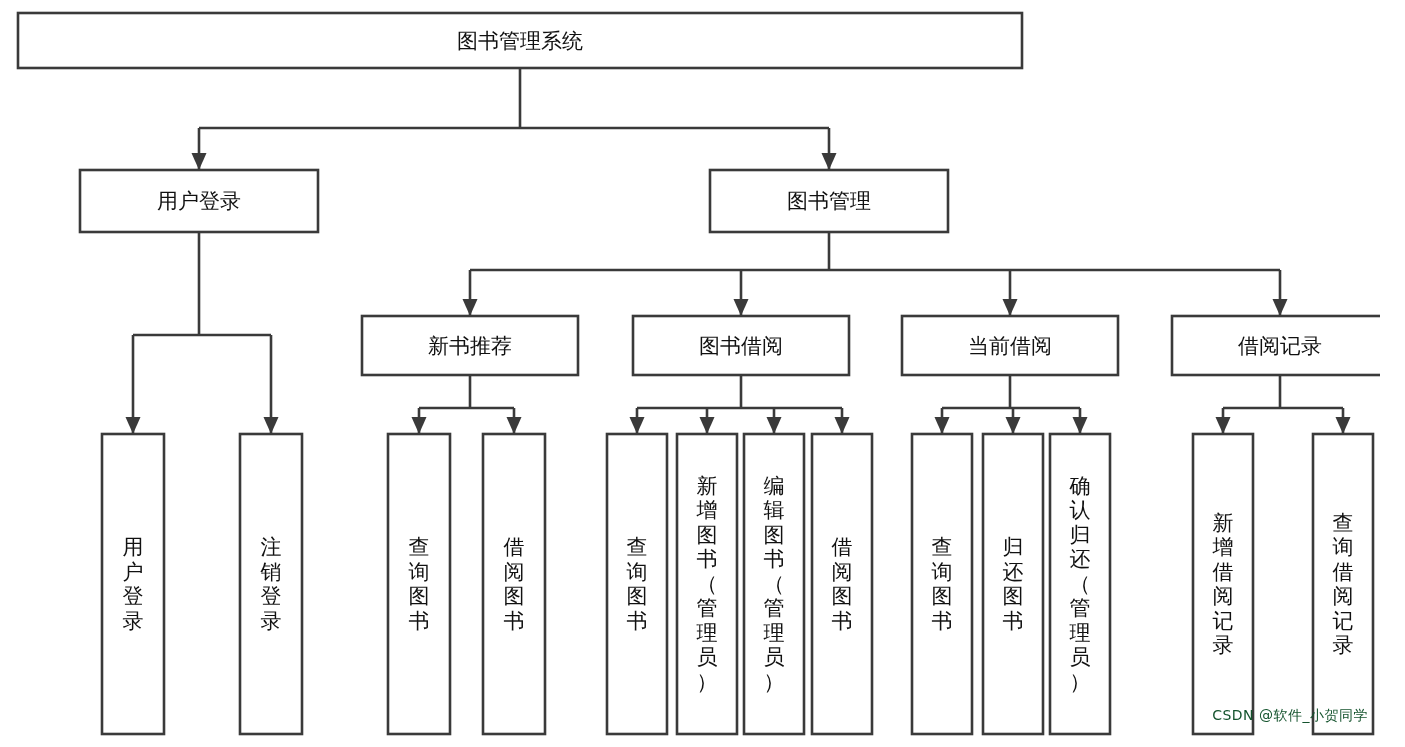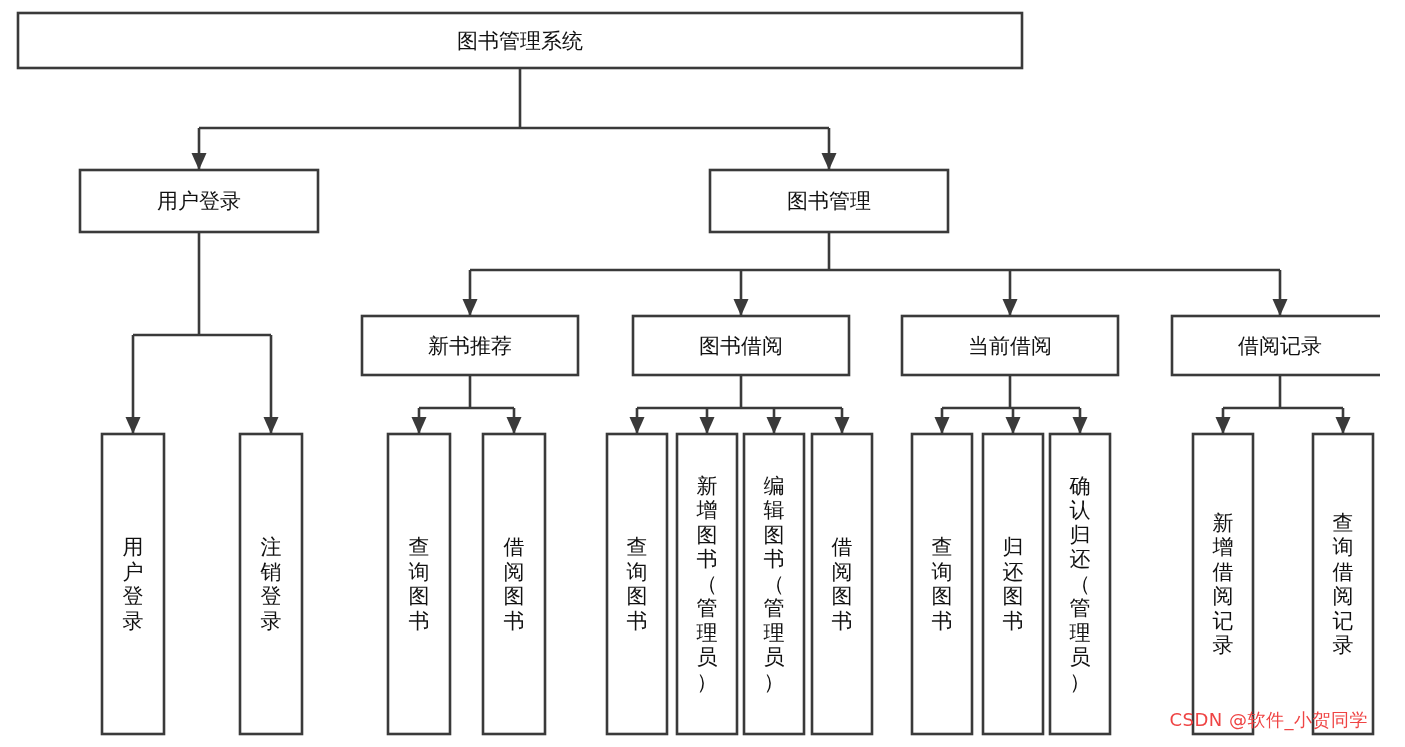--- a/index.html
+++ b/index.html
@@ -47,23 +47,23 @@
   }
   .node-label-v {
     fill: #111111;
     font-size: 21px;
     font-family: "DejaVu Sans", "Liberation Sans", sans-serif;
     text-anchor: middle;
   }
   .watermark {
     position: absolute;
     right: 12px;
-    bottom: 15px;
-    color: #ef4444;
-    font-size: 18px;
+    bottom: 22px;
+    color: #14532d;
+    font-size: 14px;
     font-family: "DejaVu Sans", "Liberation Sans", sans-serif;
     letter-spacing: 0.5px;
     white-space: nowrap;
     pointer-events: none;
   }
 </style>
 </head>
 <body>
 
 <div id="canvas-wrap">

